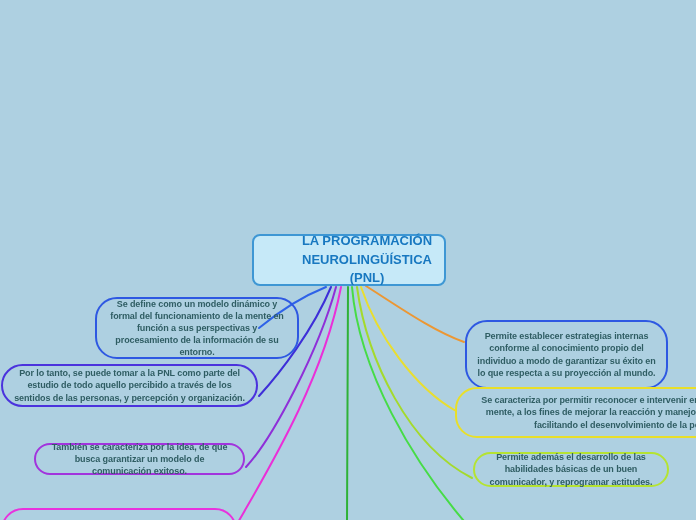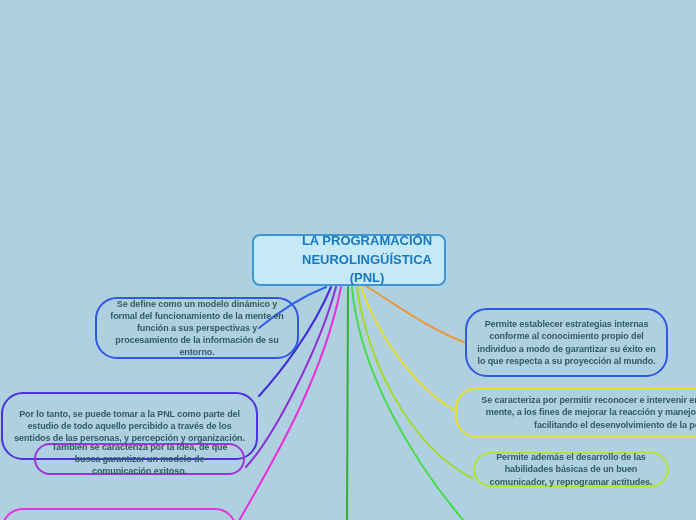--- a/index.html
+++ b/index.html
@@ -42,24 +42,24 @@
     background: #c6e9f8;
     border-radius: 8px;
     color: #1878c0;
     font-size: 13px;
     font-weight: 700;
     letter-spacing: 0;
     line-height: 1.45;
     padding: 4px 6px;
   }
   .node-l1 { left: 55px;  top: 297px; width: 204px; height: 62px; margin-left: 40px; }
-  .node-l2 { left: 1px;   top: 392px; width: 257px; height: 68px; }
+  .node-l2 { left: 1px;   top: 364px; width: 257px; height: 43px; }
   .node-l3 { left: 34px;  top: 443px; width: 211px; height: 32px; }
   .node-l4 { left: 1px;   top: 508px; width: 236px; height: 44px; }
-  .node-r1 { left: 465px; top: 308px; width: 203px; height: 69px; }
+  .node-r1 { left: 465px; top: 320px; width: 203px; height: 69px; }
   .node-r2 { left: 455px; top: 387px; width: 350px; height: 51px; }
   .node-r3 { left: 473px; top: 452px; width: 196px; height: 35px; }
   .node-r2 .line { white-space: nowrap; }
 </style>
 </head>
 <body>
 
 <div class="canvas">
 
   <svg class="connectors" width="696" height="520">

